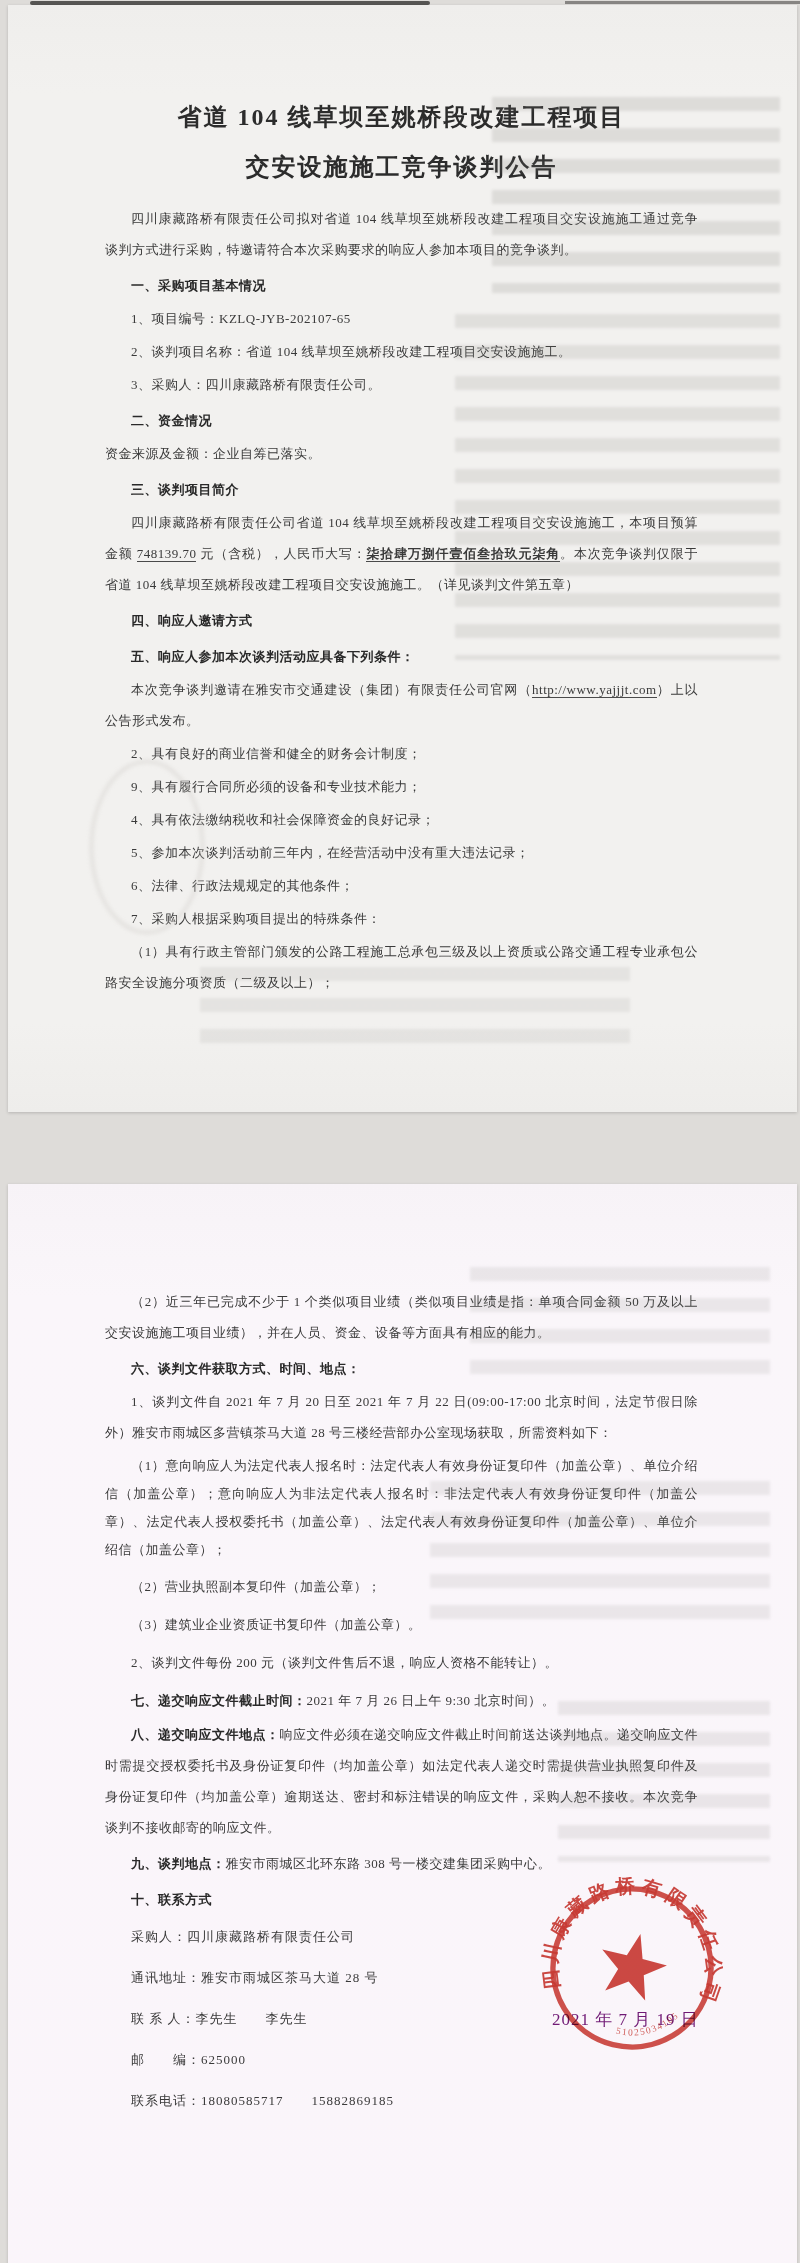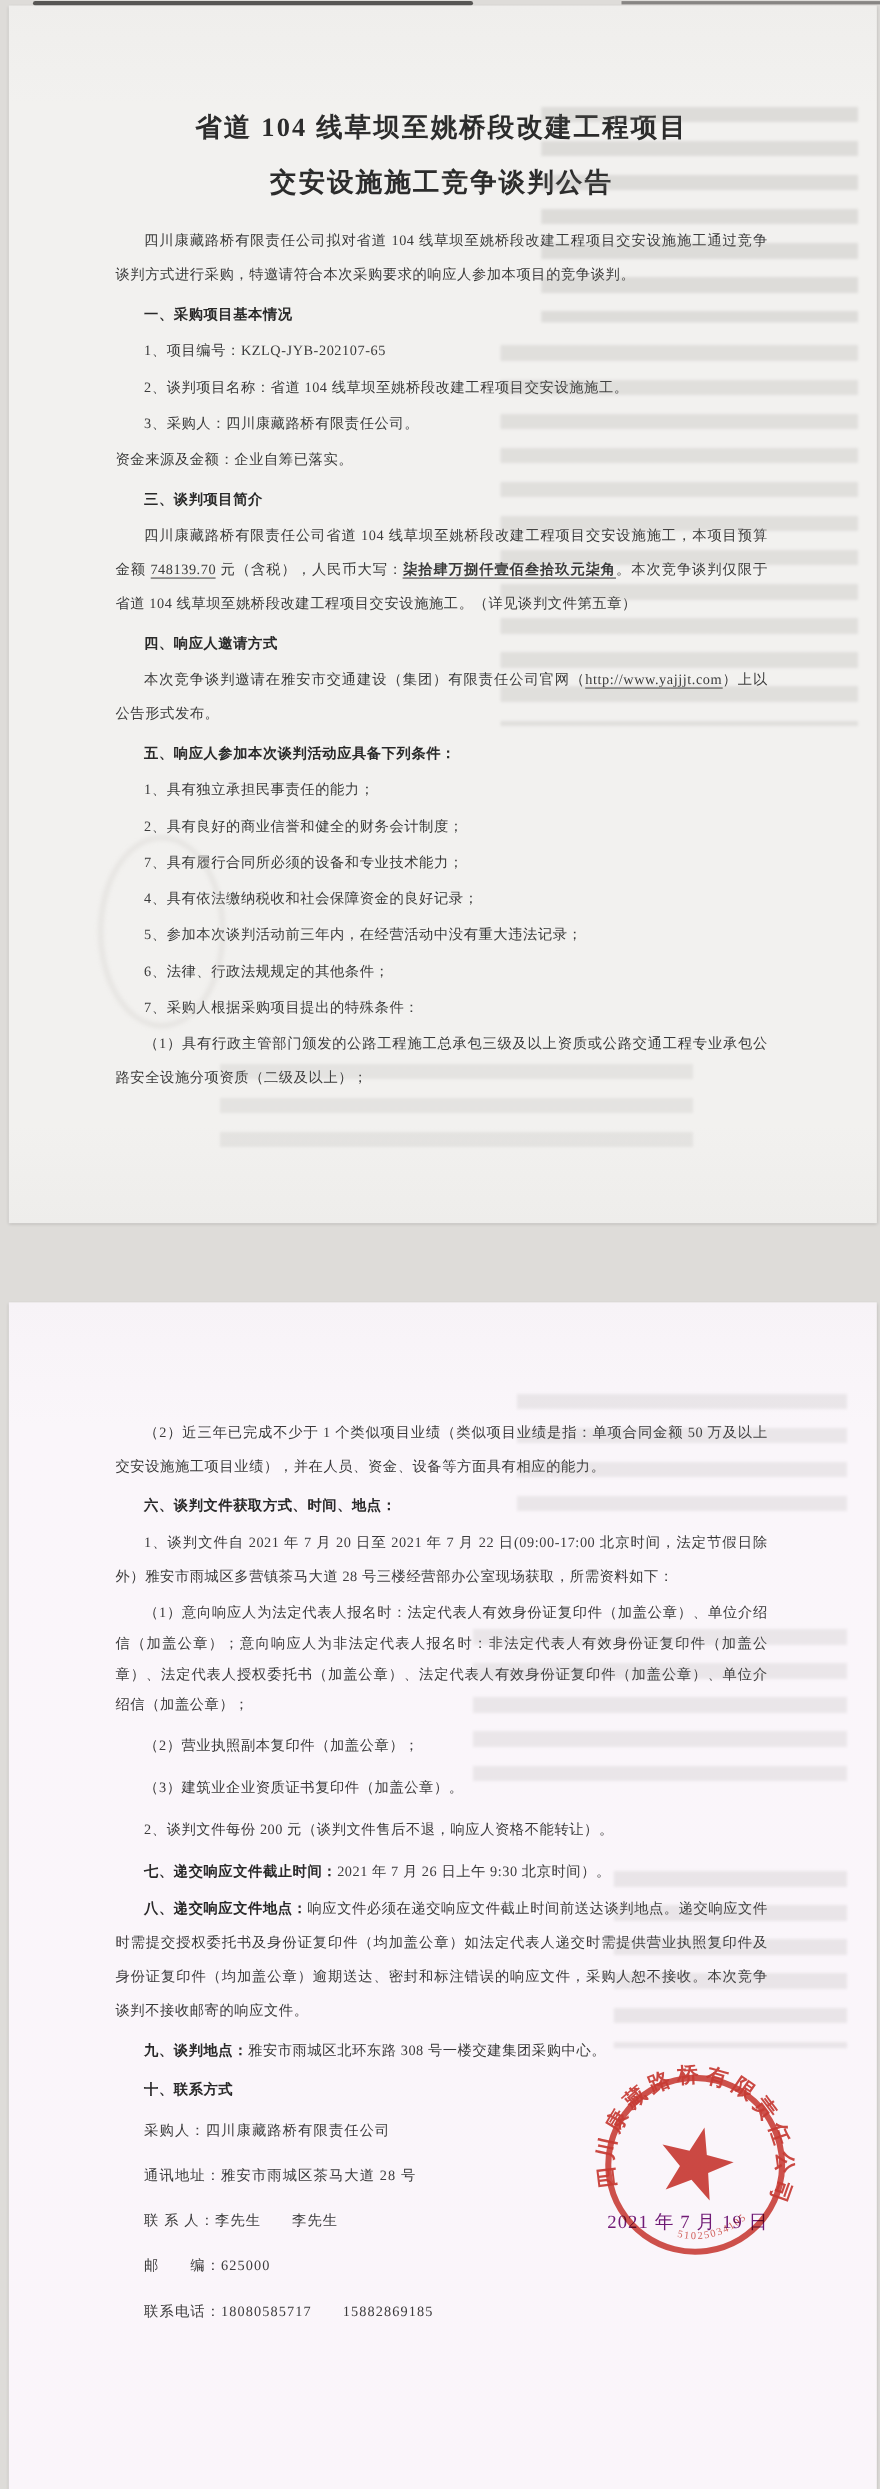--- a/index.html
+++ b/index.html
@@ -65,32 +65,32 @@
     <p class="t1">省道 104 线草坝至姚桥段改建工程项目</p>
     <p class="t2">交安设施施工竞争谈判公告</p>
 
     <p class="indent intro">四川康藏路桥有限责任公司拟对省道 104 线草坝至姚桥段改建工程项目交安设施施工通过竞争谈判方式进行采购，特邀请符合本次采购要求的响应人参加本项目的竞争谈判。</p>
 
     <p class="indent h mt">一、采购项目基本情况</p>
     <p class="indent">1、项目编号：KZLQ-JYB-202107-65</p>
     <p class="indent">2、谈判项目名称：省道 104 线草坝至姚桥段改建工程项目交安设施施工。</p>
     <p class="indent">3、采购人：四川康藏路桥有限责任公司。</p>
 
+    <p class="indent h mt">二、资金情况</p>
     <p>资金来源及金额：企业自筹已落实。</p>
 
     <p class="indent h mt">三、谈判项目简介</p>
     <p class="indent"><span>四川康藏路桥有限责任公司省道 104 线草坝至姚桥段改建工程项目交安设施施工，本项目预算金额 </span><span class="u">748139.70</span><span> 元（含税），人民币大写：</span><span class="u b">柒拾肆万捌仟壹佰叁拾玖元柒角</span><span>。本次竞争谈判仅限于省道 104 线草坝至姚桥段改建工程项目交安设施施工。（详见谈判文件第五章）</span></p>
 
     <p class="indent h mt">四、响应人邀请方式</p>
+    <p class="indent h mt">五、响应人参加本次谈判活动应具备下列条件：</p>
+
     <p class="indent"><span>本次竞争谈判邀请在雅安市交通建设（集团）有限责任公司官网（</span><span class="u">http://www.yajjjt.com</span><span>）上以公告形式发布。</span></p>
-
-    <p class="indent h mt">五、响应人参加本次谈判活动应具备下列条件：</p>
-    <p class="indent">1、具有独立承担民事责任的能力；</p>
     <p class="indent">2、具有良好的商业信誉和健全的财务会计制度；</p>
-    <p class="indent">7、具有履行合同所必须的设备和专业技术能力；</p>
+    <p class="indent">9、具有履行合同所必须的设备和专业技术能力；</p>
     <p class="indent">4、具有依法缴纳税收和社会保障资金的良好记录；</p>
     <p class="indent">5、参加本次谈判活动前三年内，在经营活动中没有重大违法记录；</p>
     <p class="indent">6、法律、行政法规规定的其他条件；</p>
     <p class="indent">7、采购人根据采购项目提出的特殊条件：</p>
     <p class="indent">（1）具有行政主管部门颁发的公路工程施工总承包三级及以上资质或公路交通工程专业承包公路安全设施分项资质（二级及以上）；</p>
 
     <div class="ghost-stamp"></div>
   </div>
 
   <div class="page" id="page2">

